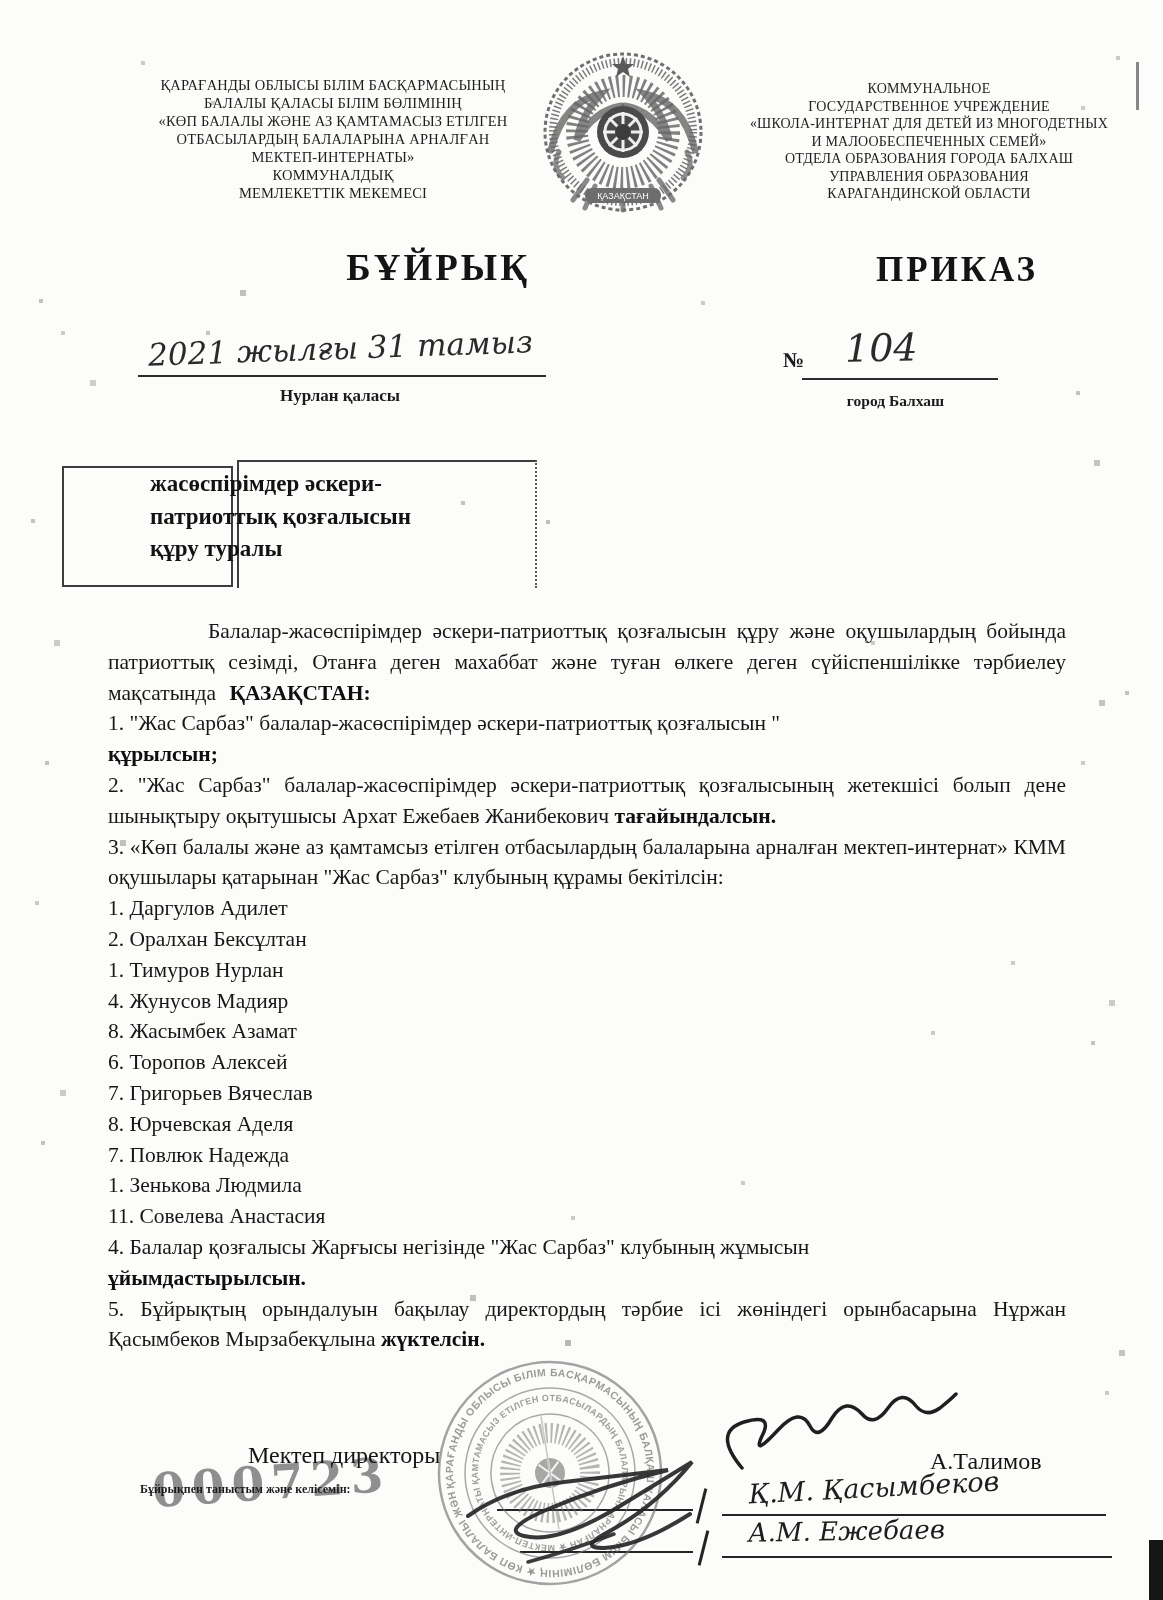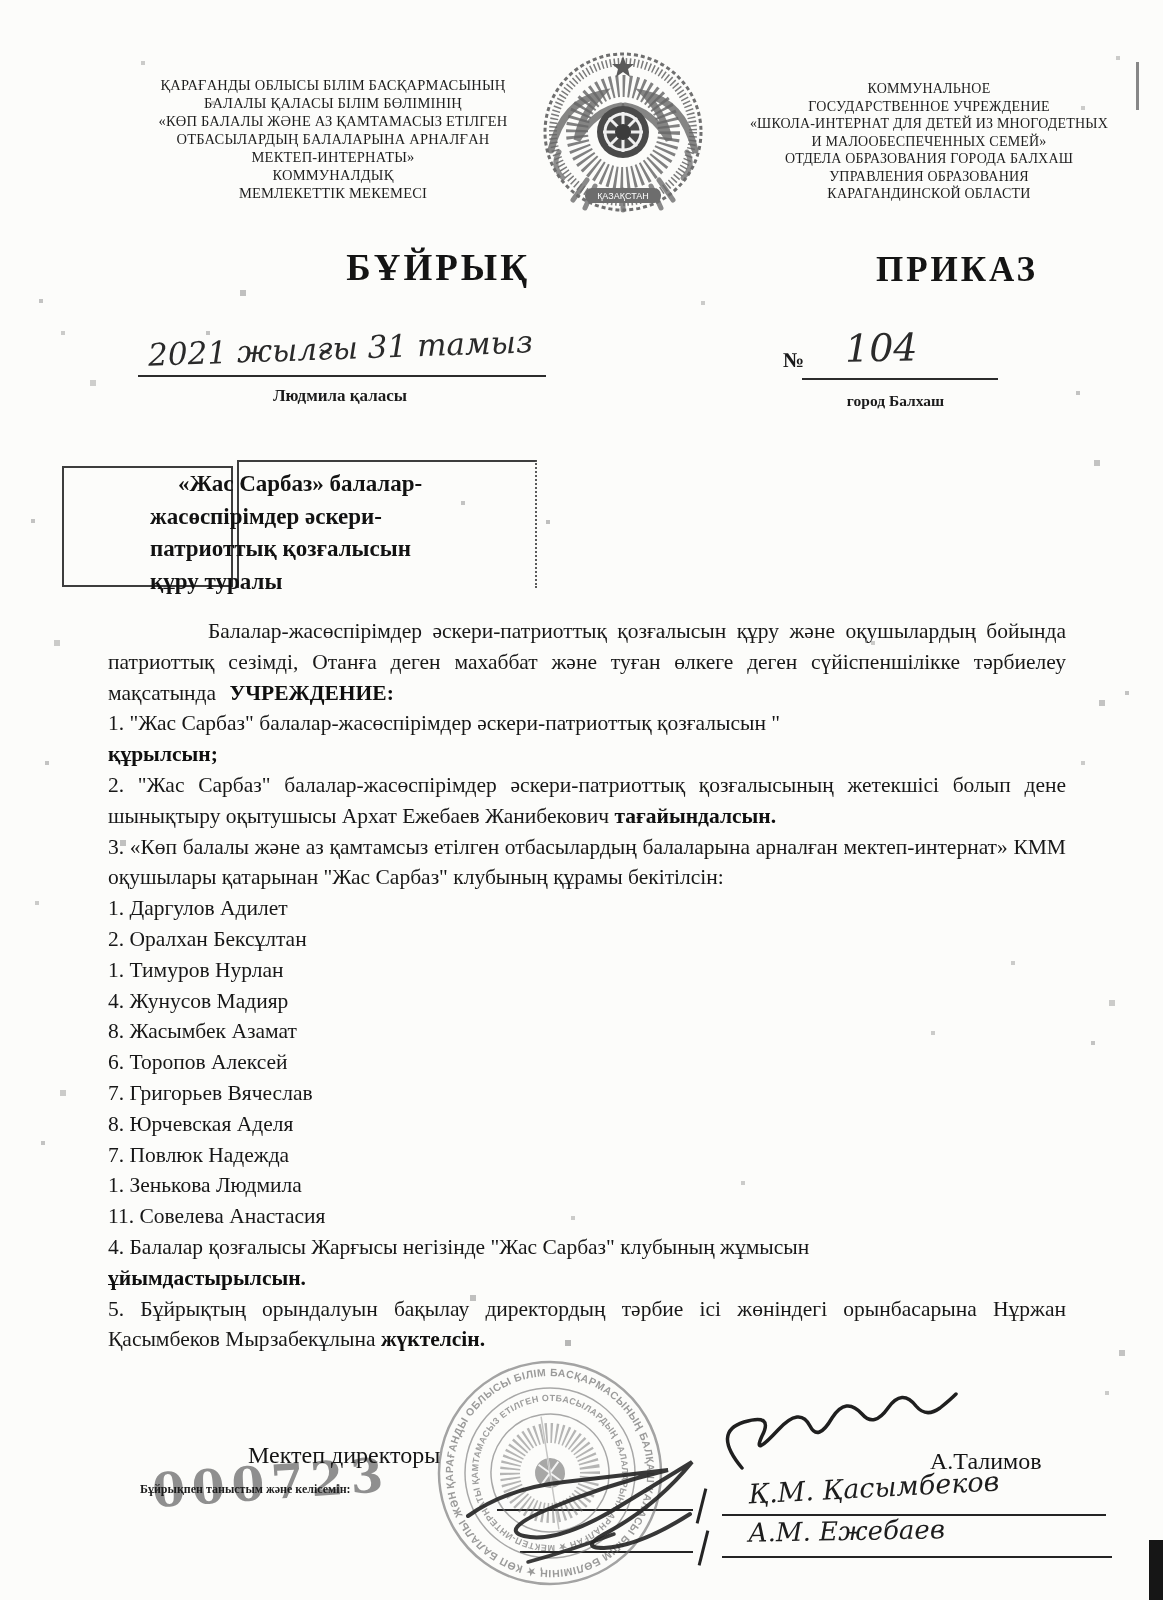--- a/index.html
+++ b/index.html
@@ -103,39 +103,38 @@
     <span class="org-line">ОТДЕЛА ОБРАЗОВАНИЯ ГОРОДА БАЛХАШ</span>
     <span class="org-line">УПРАВЛЕНИЯ ОБРАЗОВАНИЯ</span>
     <span class="org-line">КАРАГАНДИНСКОЙ ОБЛАСТИ</span>
   </div>
 
   <div class="abs order-heading" style="left:150px;top:246px;width:380px;font-size:37px;">БҰЙРЫҚ</div>
   <div class="abs order-heading" style="left:762px;top:250px;width:276px;font-size:35px;">ПРИКАЗ</div>
 
   <div class="abs hand" style="left:148px;top:330px;font-size:31px;transform:rotate(-2deg);">2021 жылғы 31 тамыз</div>
   <div class="abs rule" style="left:138px;top:375px;width:408px;"></div>
-  <div class="abs city" style="left:240px;top:386px;width:200px;font-size:17px;">Людмила қаласы</div>
+  <div class="abs city" style="left:240px;top:386px;width:200px;font-size:17px;">Нурлан қаласы</div>
 
   <div class="abs" style="left:783px;top:348px;font-size:21px;font-weight:bold;">№</div>
   <div class="abs hand" style="left:845px;top:326px;font-size:38px;transform:rotate(-1deg);">104</div>
   <div class="abs rule" style="left:802px;top:378px;width:196px;"></div>
   <div class="abs city" style="left:818px;top:392px;width:155px;font-size:15.5px;">город Балхаш</div>
 
   <div class="abs frame" style="left:62px;top:466px;width:167px;height:117px;border:2px solid #3d3d3d;"></div>
   <div class="abs frame" style="left:237px;top:460px;width:296px;height:126px;border-top:2px solid #3d3d3d;border-left:2px solid #3d3d3d;border-right:2px dotted #5a5a5a;"></div>
 
   <div class="abs subject" style="left:150px;top:468px;width:398px;">
-    <div class="first">«Жас Сарбаз» балалар-</div>
     <div>жасөспірімдер әскери-</div>
     <div>патриоттық қозғалысын</div>
     <div>құру туралы</div>
   </div>
 
   <div class="abs bodytext" style="left:108px;top:616px;width:958px;">
-    <p class="indent"><span>Балалар-жасөспірімдер әскери-патриоттық қозғалысын құру және оқушылардың бойында патриоттық сезімді, Отанға деген махаббат және туған өлкеге деген сүйіспеншілікке тәрбиелеу мақсатында</span> <b style="margin-left:8px;">УЧРЕЖДЕНИЕ:</b></p>
+    <p class="indent"><span>Балалар-жасөспірімдер әскери-патриоттық қозғалысын құру және оқушылардың бойында патриоттық сезімді, Отанға деген махаббат және туған өлкеге деген сүйіспеншілікке тәрбиелеу мақсатында</span> <b style="margin-left:8px;">ҚАЗАҚСТАН:</b></p>
     <p><span>1. "Жас Сарбаз" балалар-жасөспірімдер әскери-патриоттық қозғалысын "</span><br><b>құрылсын;</b></p>
     <p><span>2. "Жас Сарбаз" балалар-жасөспірімдер әскери-патриоттық қозғалысының жетекшісі болып дене шынықтыру оқытушысы Архат Ежебаев Жанибекович</span> <b>тағайындалсын.</b></p>
     <p><span>3. «Көп балалы және аз қамтамсыз етілген отбасылардың балаларына арналған мектеп-интернат» КММ оқушылары қатарынан "Жас Сарбаз" клубының құрамы бекітілсін:</span></p>
     <div class="members">
       <div>1. Даргулов Адилет</div>
       <div>2. Оралхан Бексұлтан</div>
       <div>1. Тимуров Нурлан</div>
       <div>4. Жунусов Мадияр</div>
       <div>8. Жасымбек Азамат</div>
       <div>6. Торопов Алексей</div>

